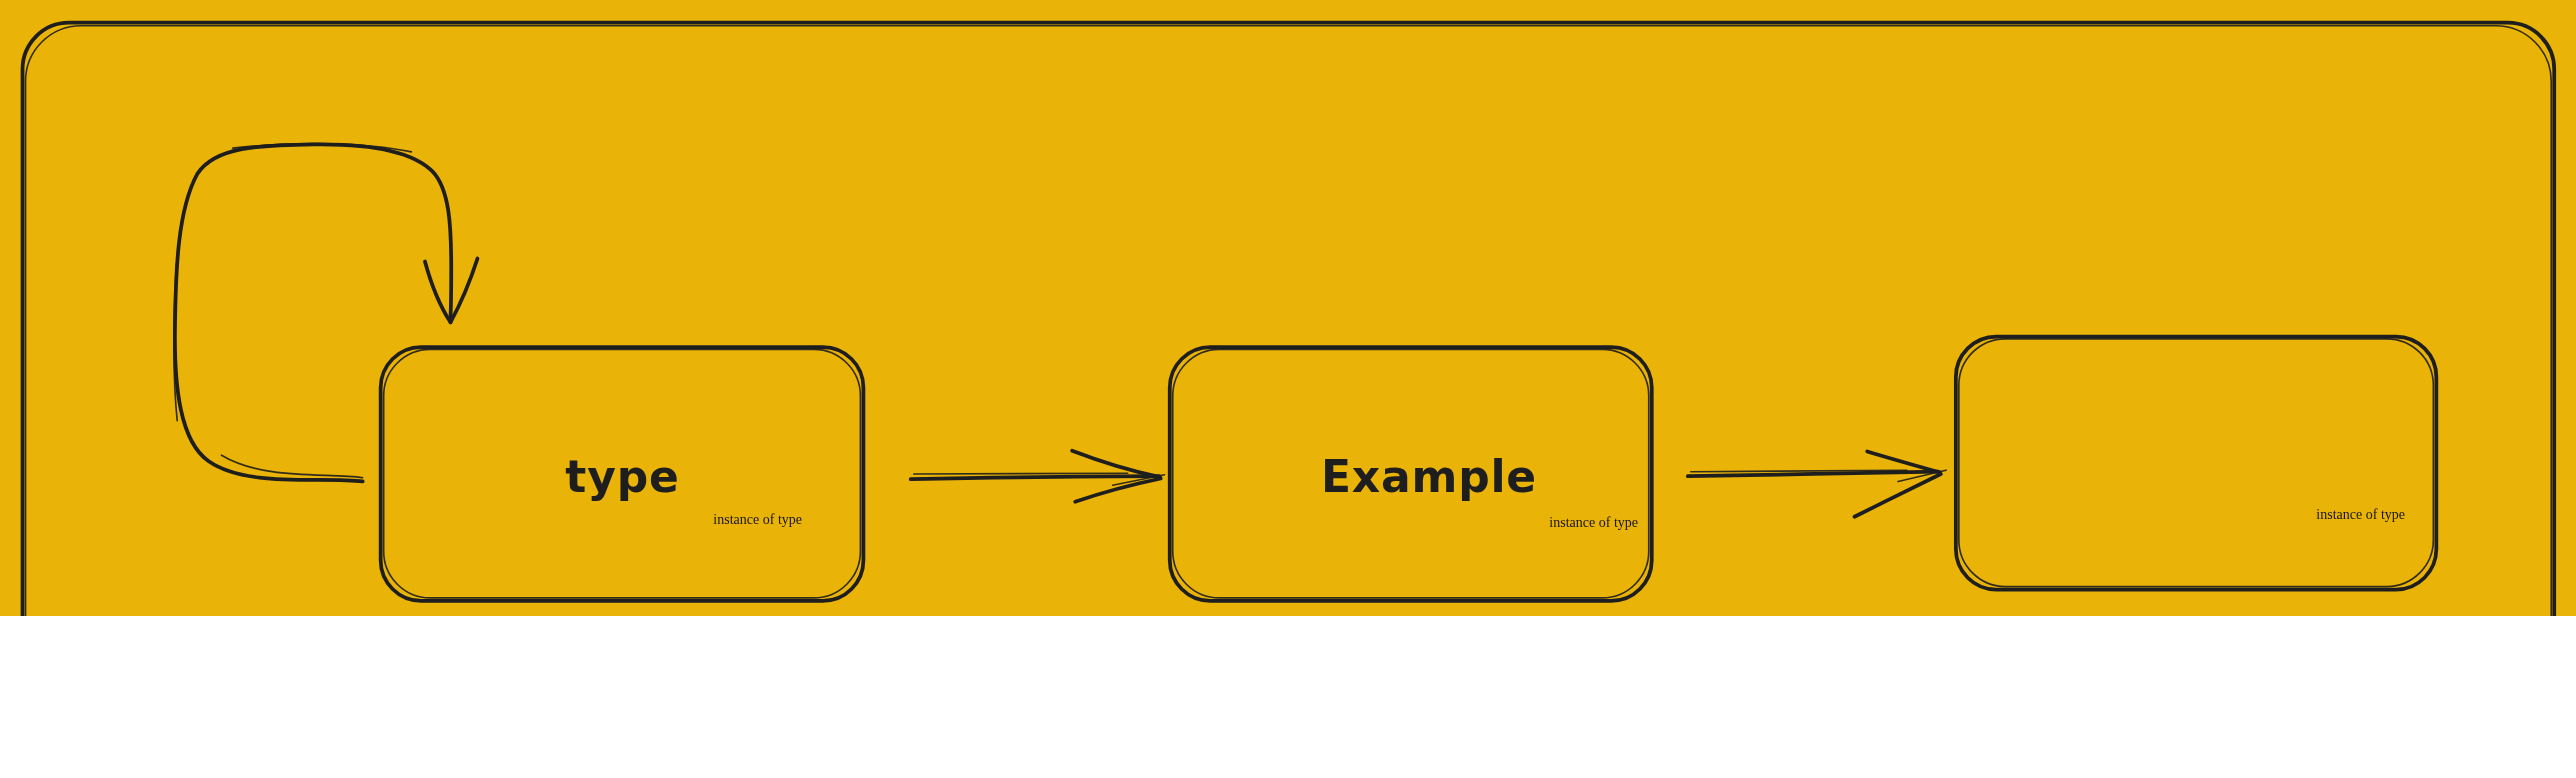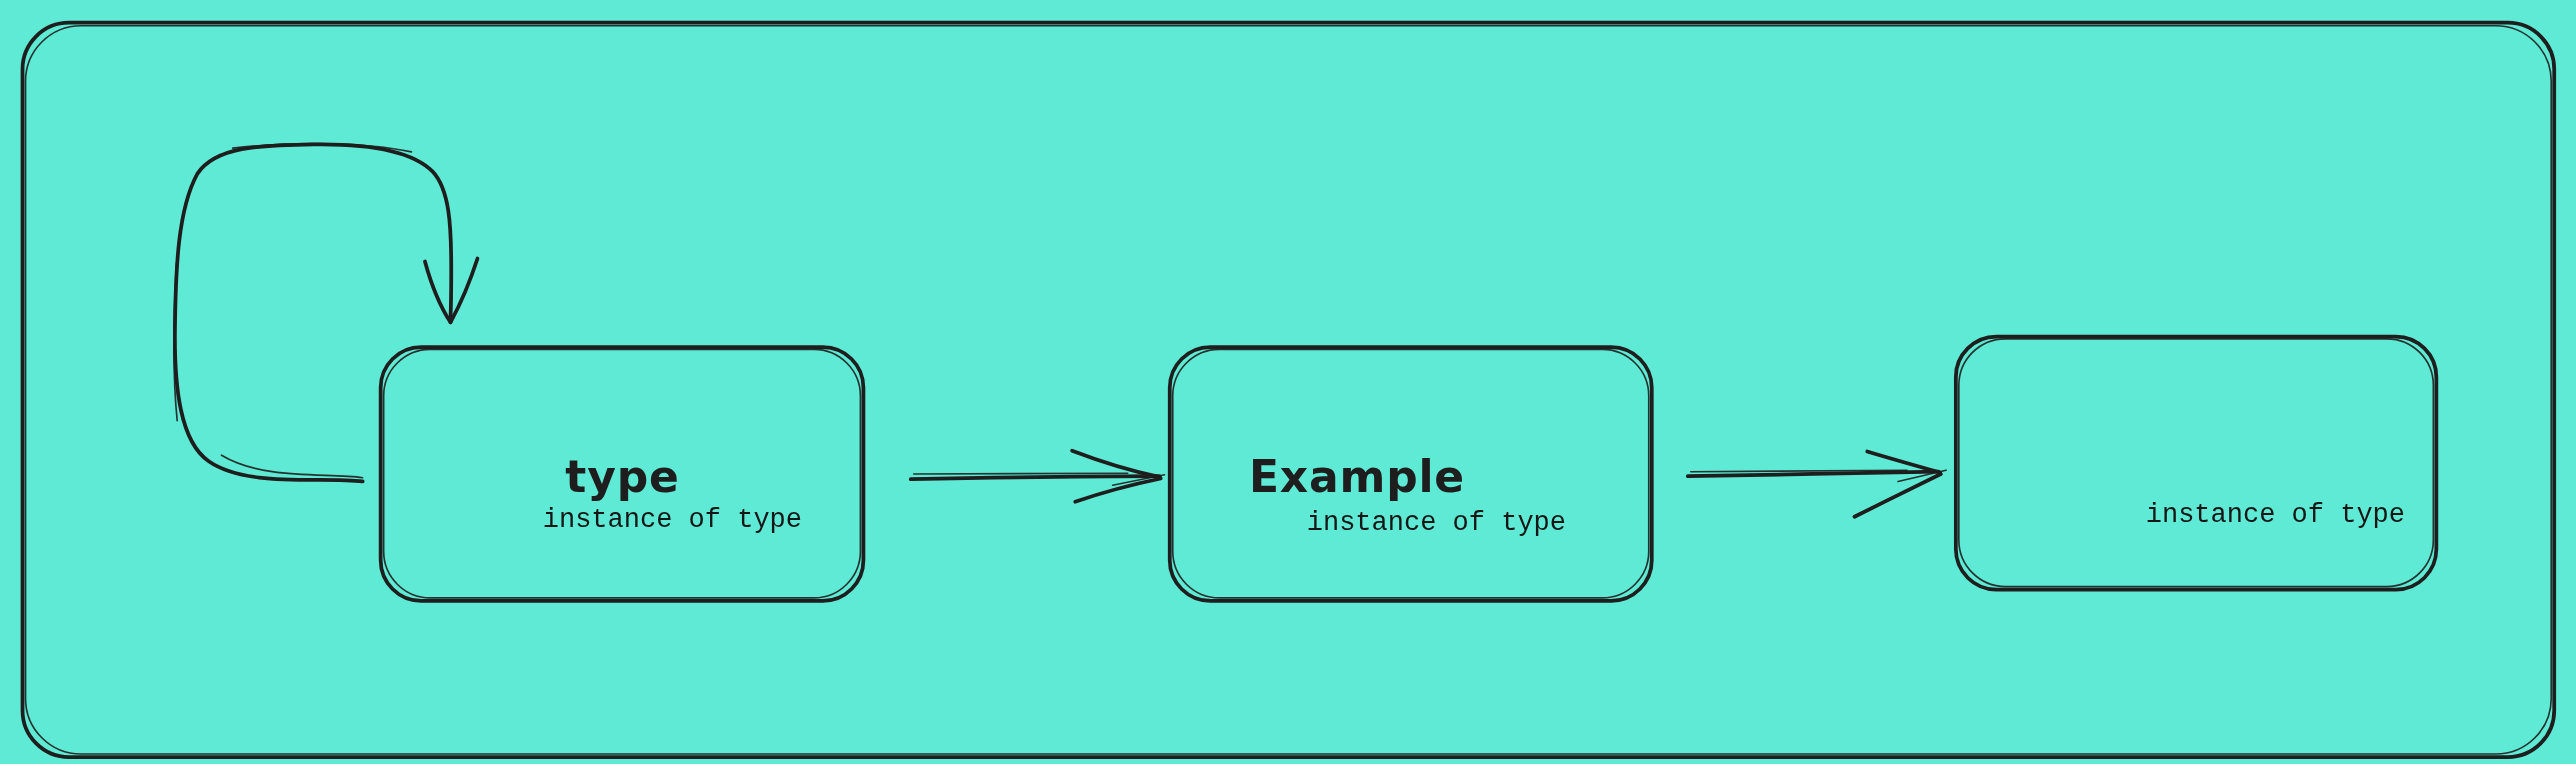--- a/index.html
+++ b/index.html
@@ -5,22 +5,22 @@
   :root { --ink: #1e1e1e; }
   html, body {
     margin: 0;
     padding: 0;
     background: #ffffff;
     font-family: "Liberation Sans", sans-serif;
   }
   .canvas {
     position: relative;
     width: 2576px;
-    height: 764px;
-    background: #5eead4;
+    height: 616px;
+    background: #eab308;
     overflow: hidden;
   }
   .sketch-svg {
     position: absolute;
     left: 0;
     top: 0;
     width: 2576px;
     height: 779px;
     display: block;
   }
@@ -42,29 +42,29 @@
     transform: translateY(2.3px);
     font-family: "DejaVu Sans", sans-serif;
     font-weight: 700;
     font-size: 44px;
     letter-spacing: 0.8px;
     color: var(--ink);
     white-space: nowrap;
   }
   .node-subtitle {
     position: absolute;
-    font-family: Liberation Mono, monospace;
-    font-size: 27px;
+    font-family: Liberation Serif, serif;
+    font-size: 14px;
     line-height: 24px;
     color: #161616;
     white-space: nowrap;
   }
   
   .node-1 { left: 381px; top: 347px; width: 483px; height: 254px; }
-  .node-2 { left: 1116px; top: 347px; width: 482px; height: 254px; }
+  .node-2 { left: 1188px; top: 347px; width: 482px; height: 254px; }
   .node-3 { left: 1956px; top: 336px; width: 481px; height: 253px; }
   .node-1 .node-subtitle { right: 62px; top: 161px; }
   .node-2 .node-subtitle { right: 32px; top: 164px; }
   .node-3 .node-subtitle { right: 32px; top: 167px; }
 </style>
 </head>
 <body>
 
 <div class="canvas">
 

